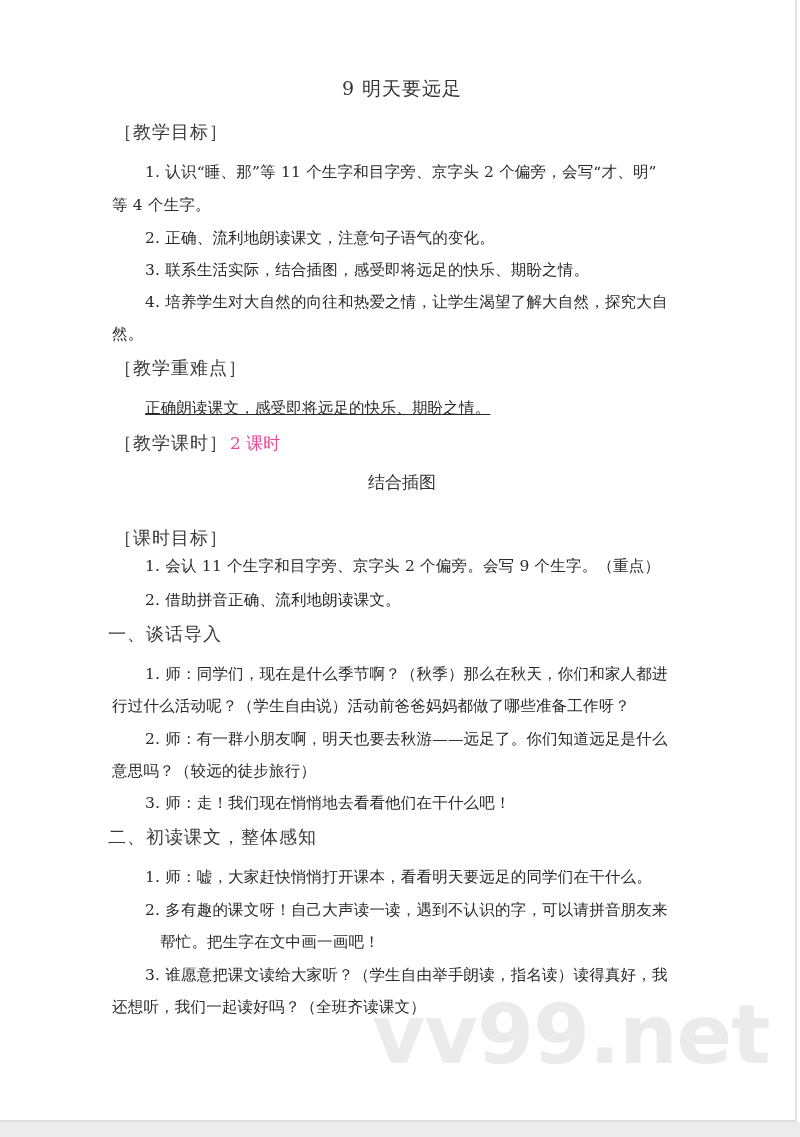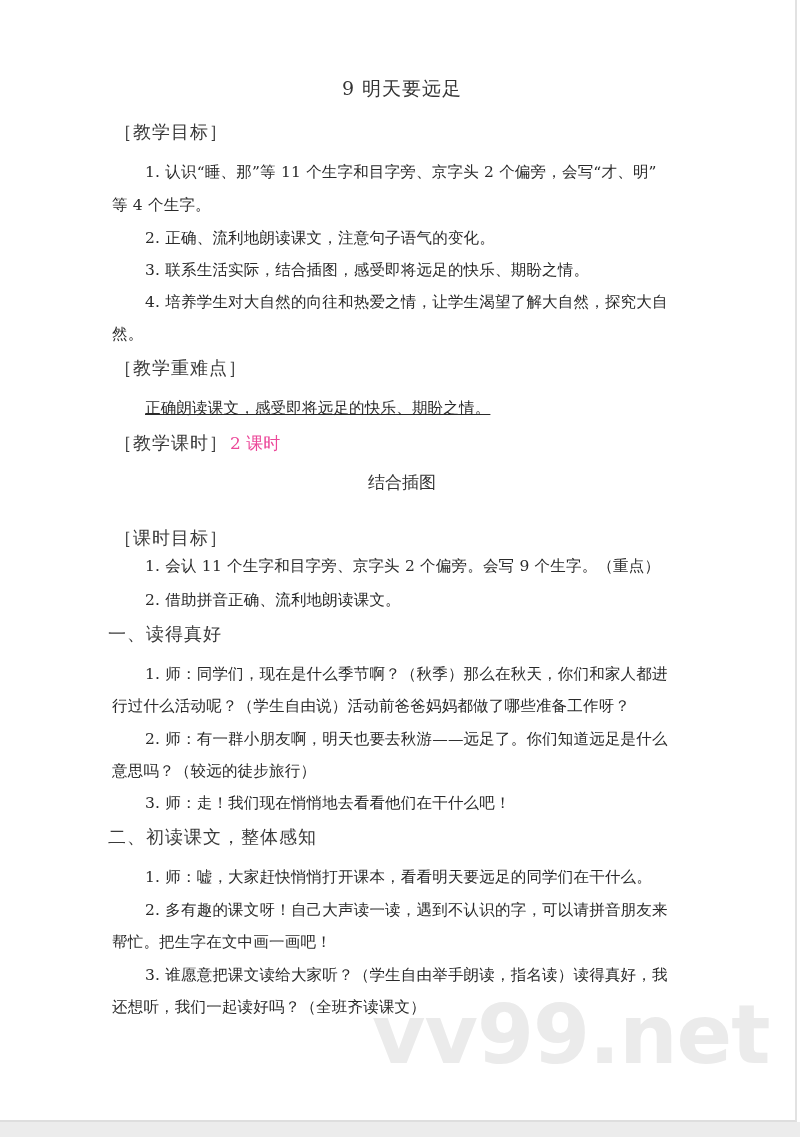--- a/index.html
+++ b/index.html
@@ -134,29 +134,29 @@
     <div class="bracket-head" style="top:431px;">
       <span>［教学课时］</span><span class="suffix">2 课时</span>
     </div>
 
     <div class="subtitle" style="top:471px;">结合插图</div>
 
     <div class="bracket-head" style="top:526px;">［课时目标］</div>
     <div class="line indent" style="top:556px;">1. 会认 11 个生字和目字旁、京字头 2 个偏旁。会写 9 个生字。（重点）</div>
     <div class="line indent" style="top:590px;">2. 借助拼音正确、流利地朗读课文。</div>
 
-    <div class="section-head" style="top:622px;">一、读得真好</div>
+    <div class="section-head" style="top:622px;">一、谈话导入</div>
     <div class="line indent" style="top:664px;">1. 师：同学们，现在是什么季节啊？（秋季）那么在秋天，你们和家人都进</div>
     <div class="line" style="top:696px;">行过什么活动呢？（学生自由说）活动前爸爸妈妈都做了哪些准备工作呀？</div>
     <div class="line indent" style="top:729px;">2. 师：有一群小朋友啊，明天也要去秋游——远足了。你们知道远足是什么</div>
     <div class="line" style="top:761px;">意思吗？（较远的徒步旅行）</div>
     <div class="line indent" style="top:793px;">3. 师：走！我们现在悄悄地去看看他们在干什么吧！</div>
 
     <div class="section-head" style="top:825px;">二、初读课文，整体感知</div>
     <div class="line indent" style="top:867px;">1. 师：嘘，大家赶快悄悄打开课本，看看明天要远足的同学们在干什么。</div>
     <div class="line indent" style="top:900px;">2. 多有趣的课文呀！自己大声读一读，遇到不认识的字，可以请拼音朋友来</div>
-    <div class="line" style="top:932px;">帮忙。把生字在文中画一画吧！</div>
+    <div class="line" style="top:932px;margin-left:48px;">帮忙。把生字在文中画一画吧！</div>
     <div class="line indent" style="top:965px;">3. 谁愿意把课文读给大家听？（学生自由举手朗读，指名读）读得真好，我</div>
     <div class="line" style="top:997px;text-align:center;">还想听，我们一起读好吗？（全班齐读课文）</div>
 
   </div>
 </div>
 <div class="below-page"></div>
 
 </body></html>

